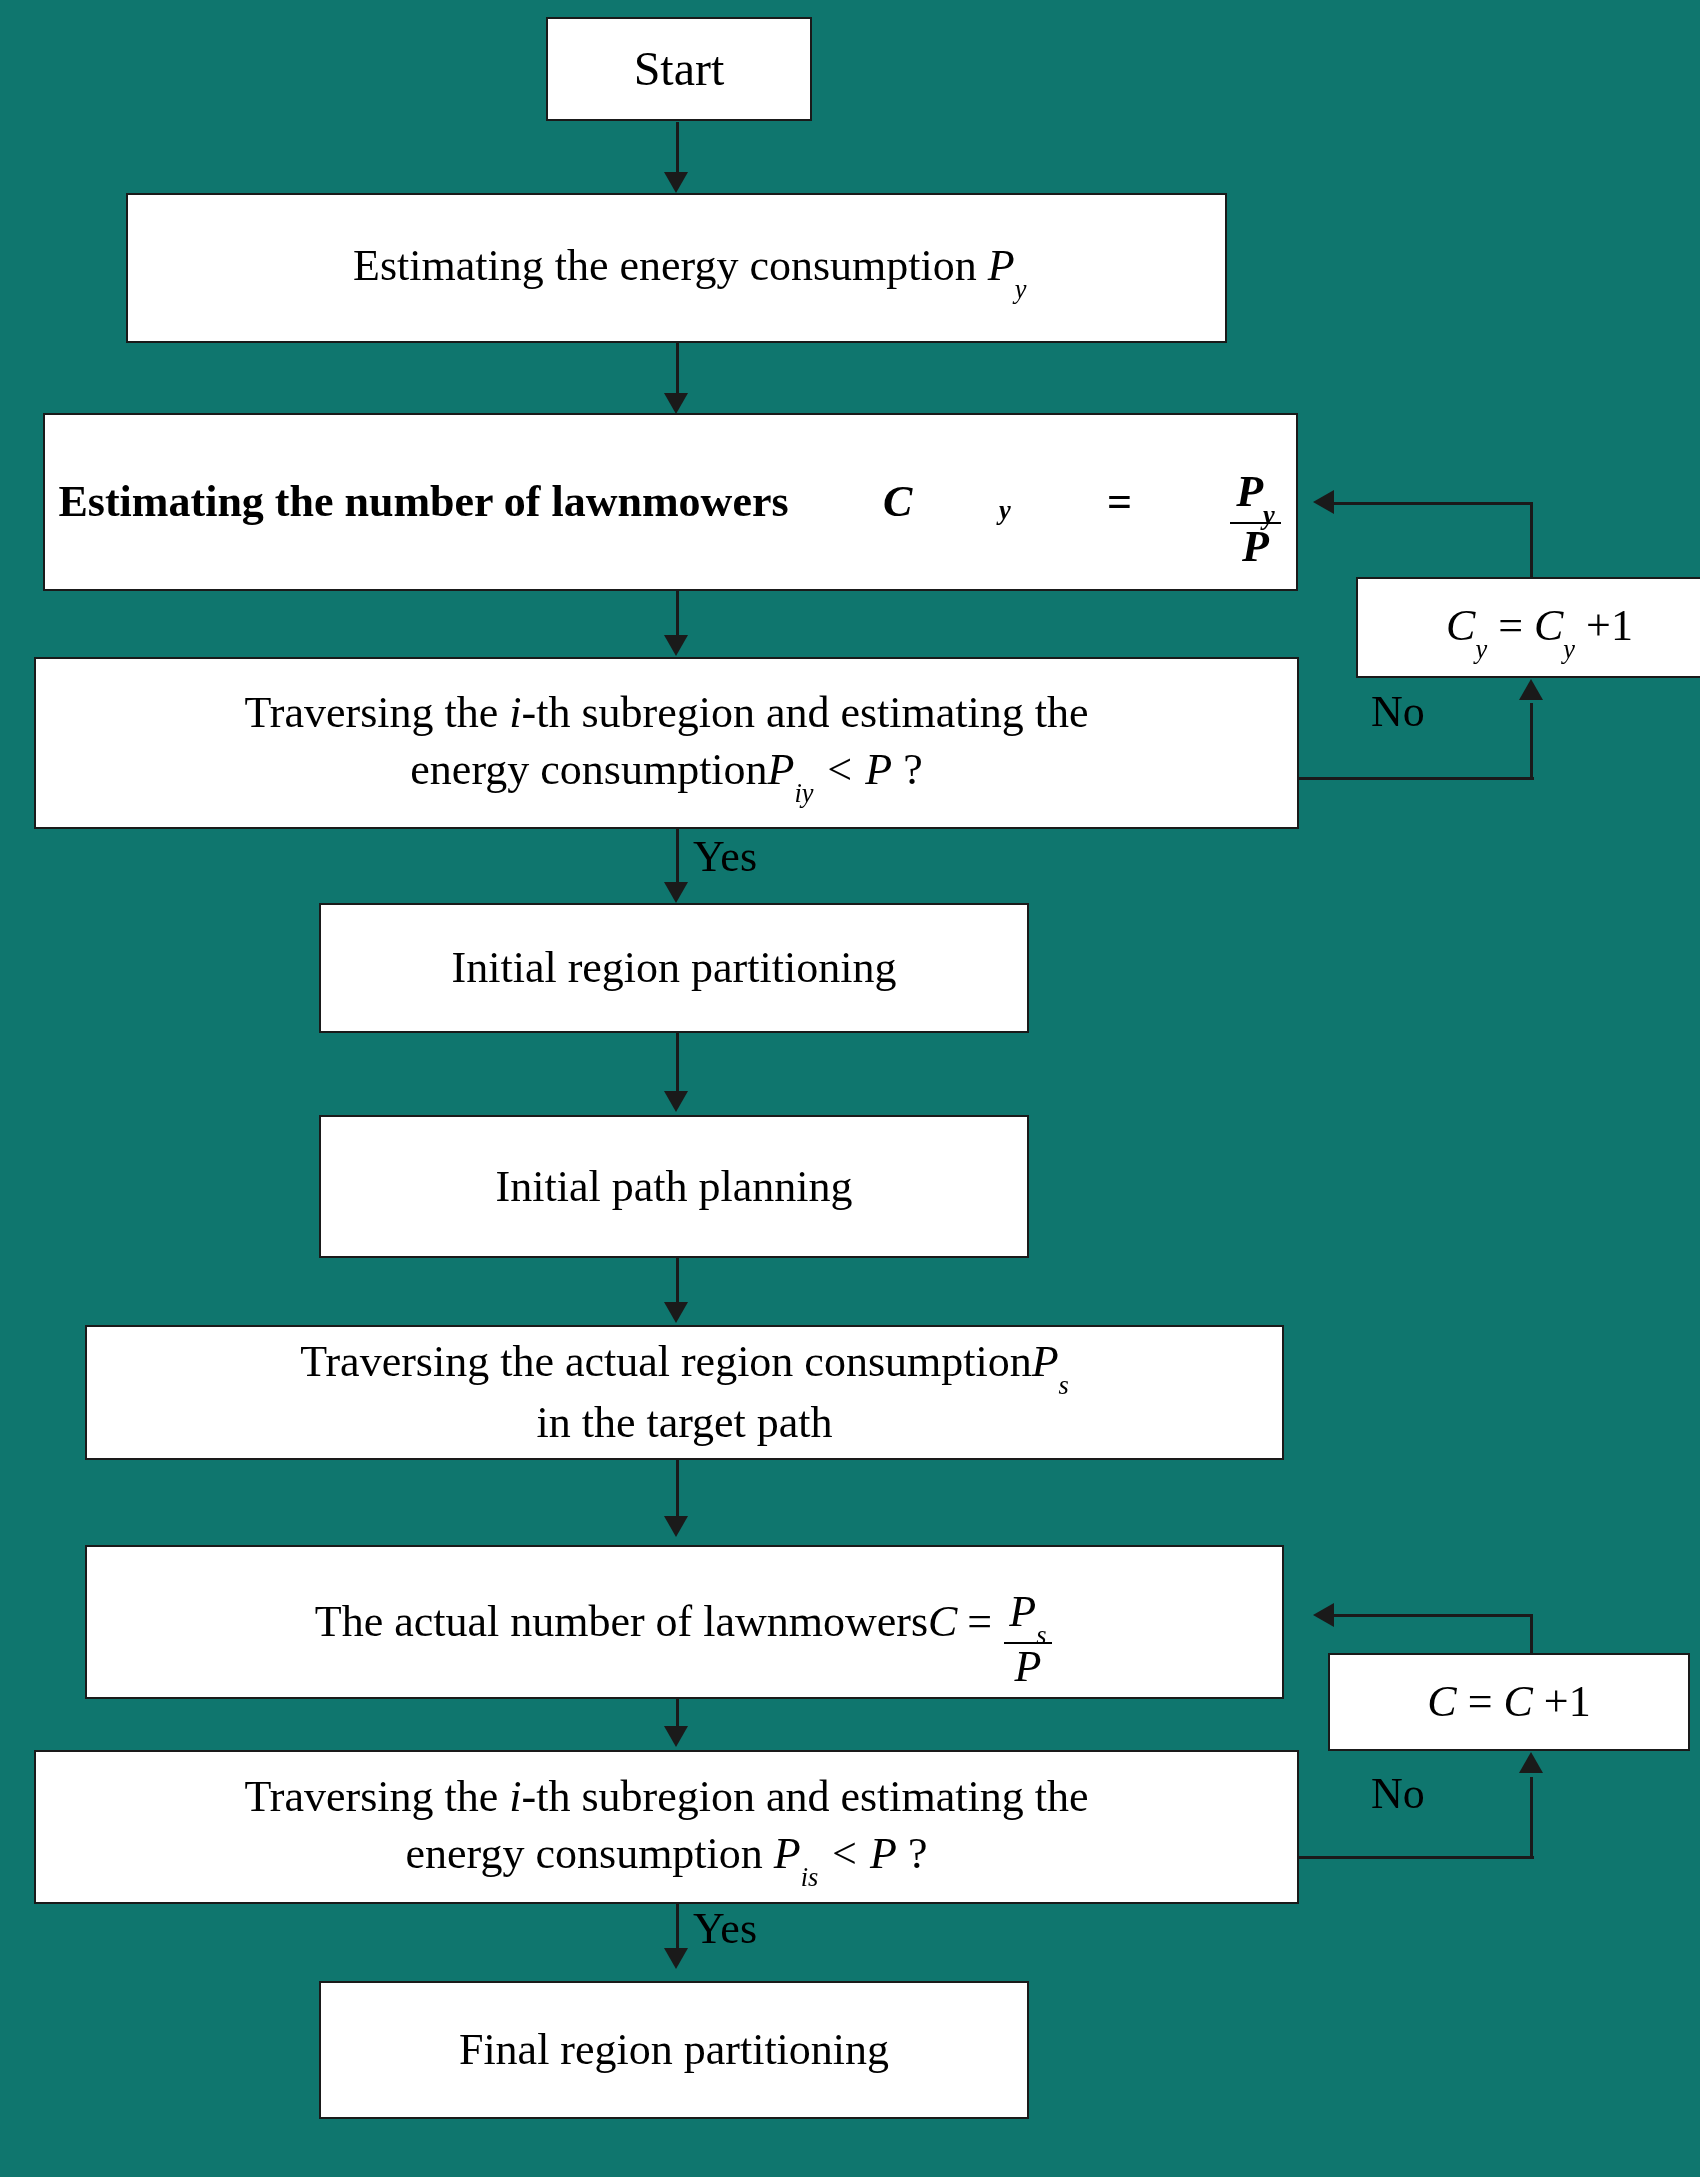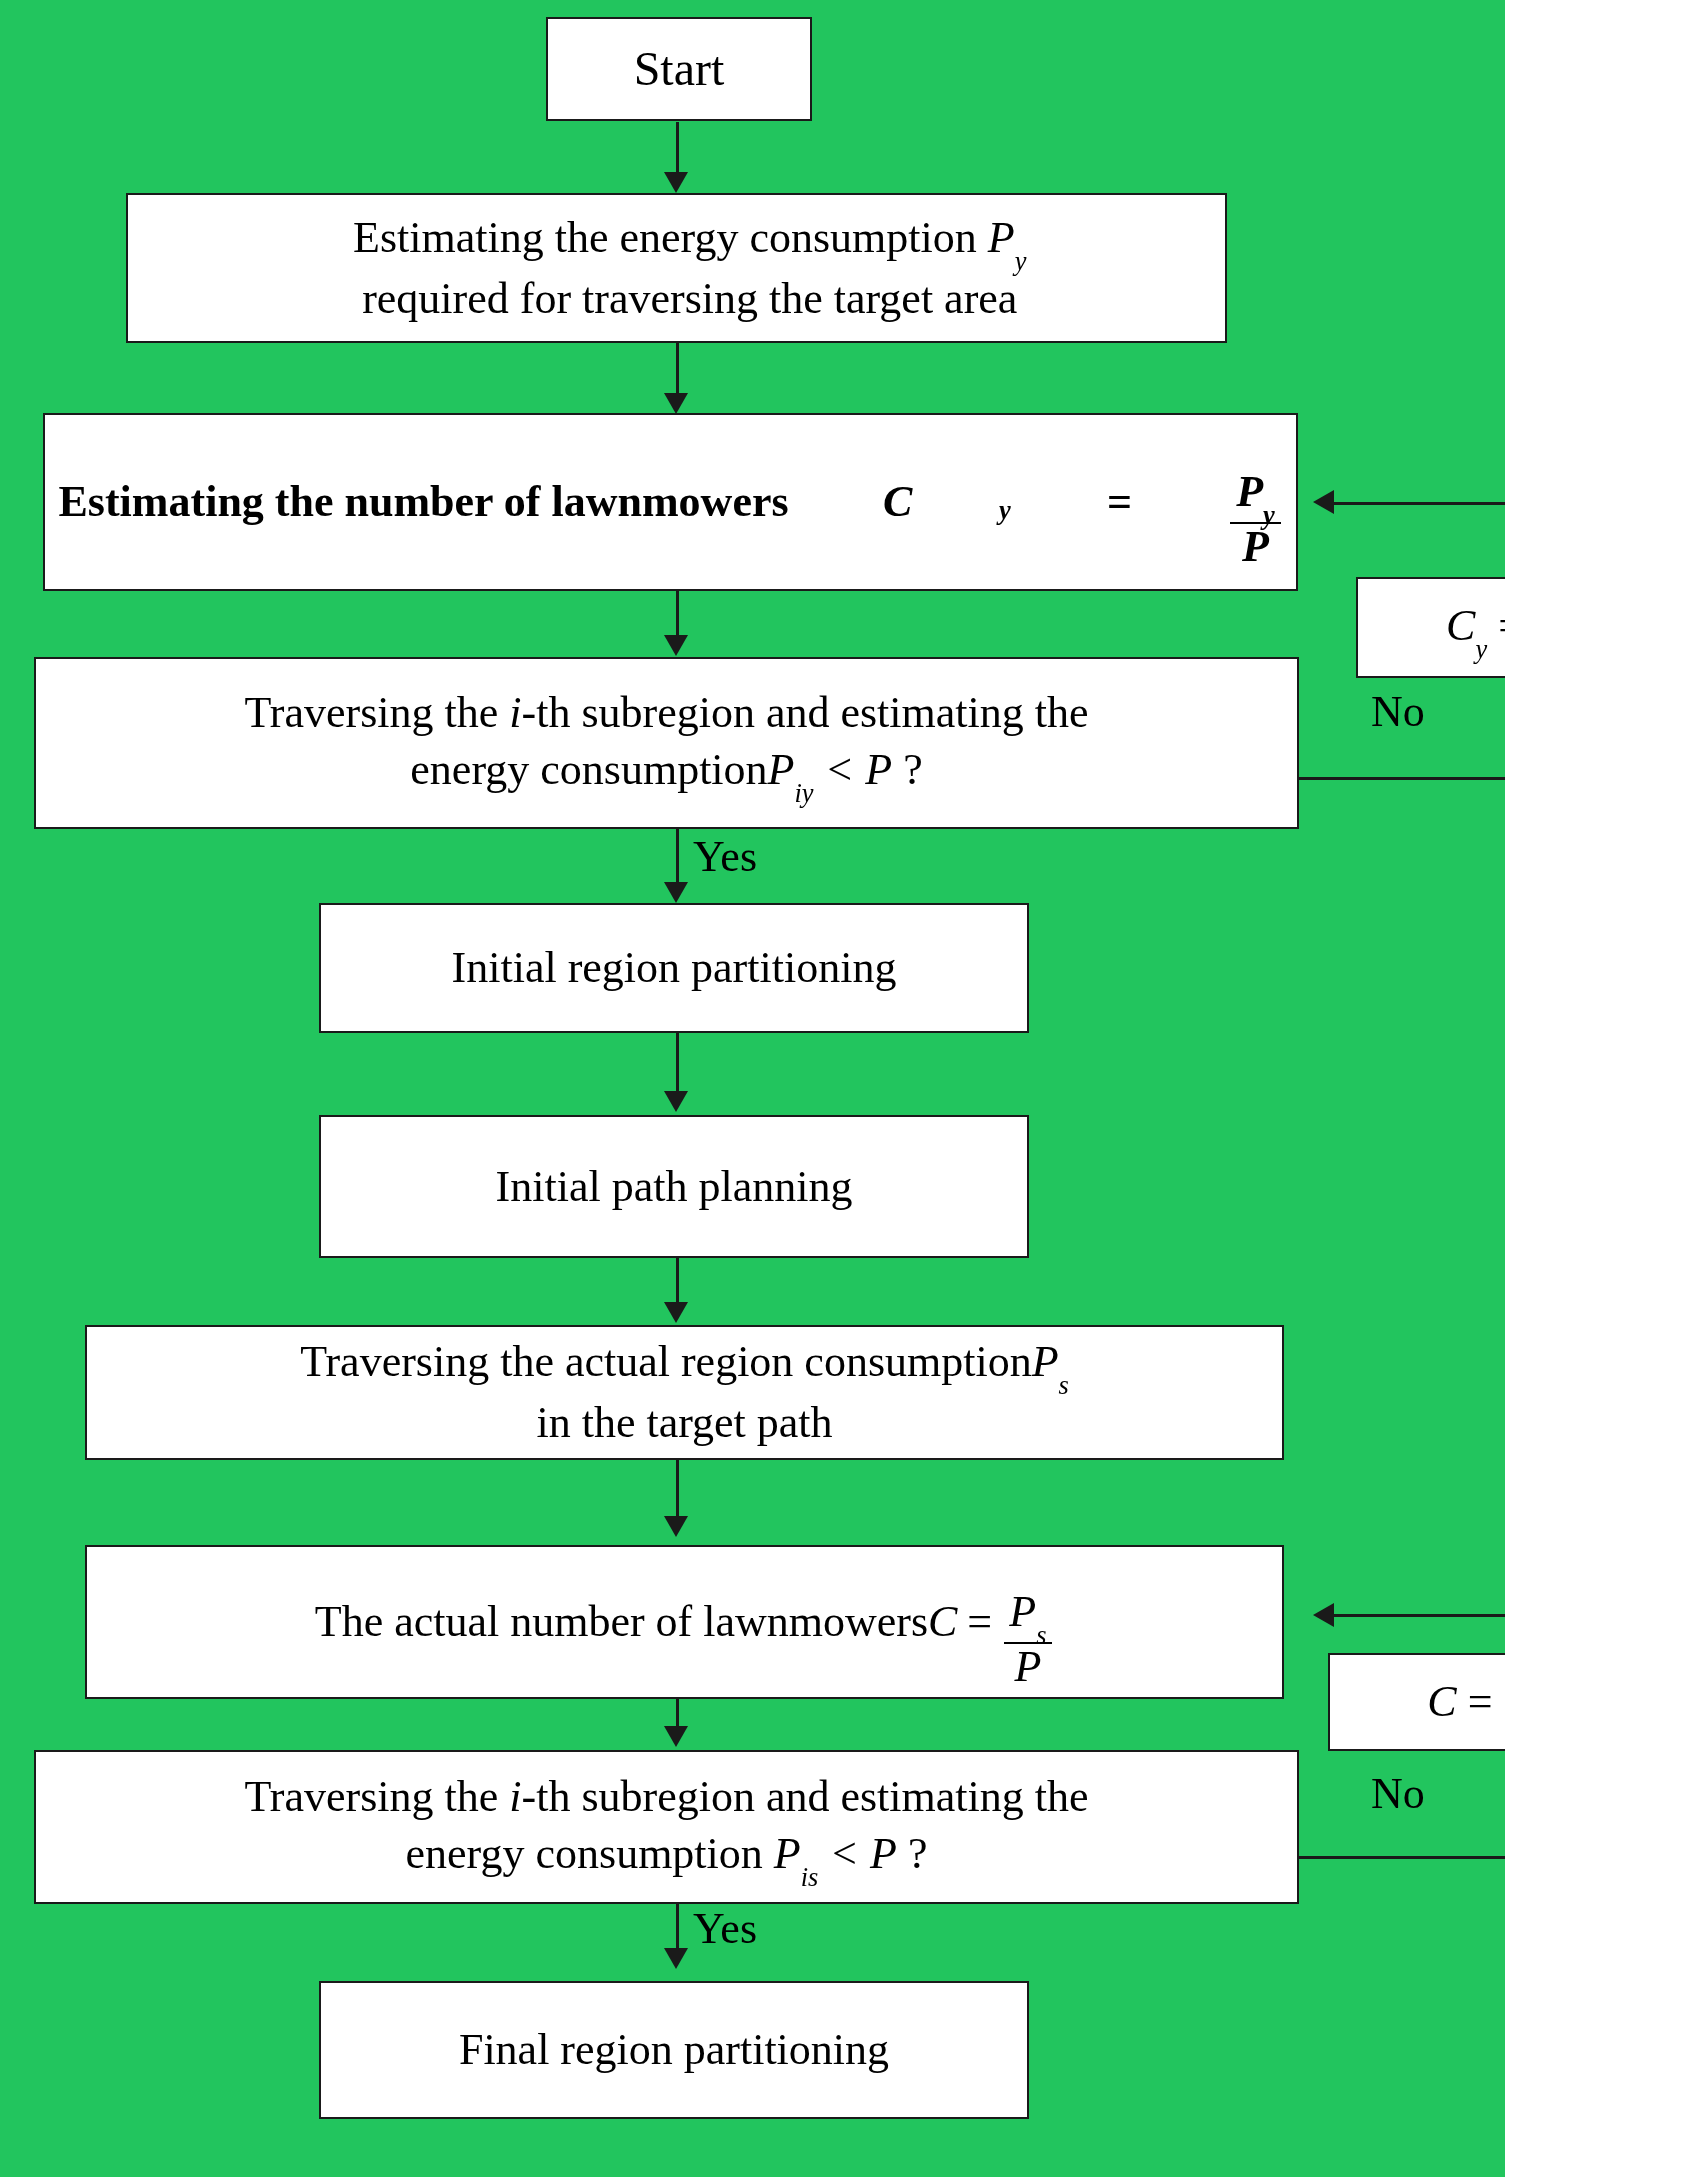--- a/index.html
+++ b/index.html
@@ -6,23 +6,23 @@
     margin: 0;
     padding: 0;
     background: #ffffff;
   }
   body {
     font-family: "Liberation Serif", "DejaVu Serif", serif;
     color: #000000;
   }
   #canvas {
     position: relative;
-    width: 1505px;
+    width: 1700px;
     height: 2177px;
-    background: #22c55e;
+    background: #0f766e;
     overflow: hidden;
   }
   
   .node {
     position: absolute;
     box-sizing: border-box;
     border: 2.9px solid #1a1a1a;
     background: #ffffff;
     display: flex;
     align-items: center;
@@ -108,21 +108,20 @@
 
 <div id="canvas">
 
   <div class="node" style="left:546px; top:17.4px; width:266px; height:104px; font-size:48px;">
     <span class="txt">Start</span>
   </div>
 
   <div class="node" style="left:126px; top:193px; width:1101px; height:150px;padding-left:40px;">
     <span class="txt">
       <span><span>Estimating the energy consumption </span><span class="it">P</span><span class="sub">y</span></span><br>
-      <span>required for traversing the target area</span>
     </span>
   </div>
 
   <div class="node" style="left:43px; top:413px; width:1255px; height:178px;">
     <span class="txt nowrap" style="display:flex; align-items:center; justify-content:space-between;font-weight:bold;">
       <span>Estimating the number of lawnmowers</span>
       <span class="it" style="margin-left:7.7px;">C</span>
         <span class="sub">y</span>
       <span style="margin:0 9.7px;">=</span>
       <span class="frac">

